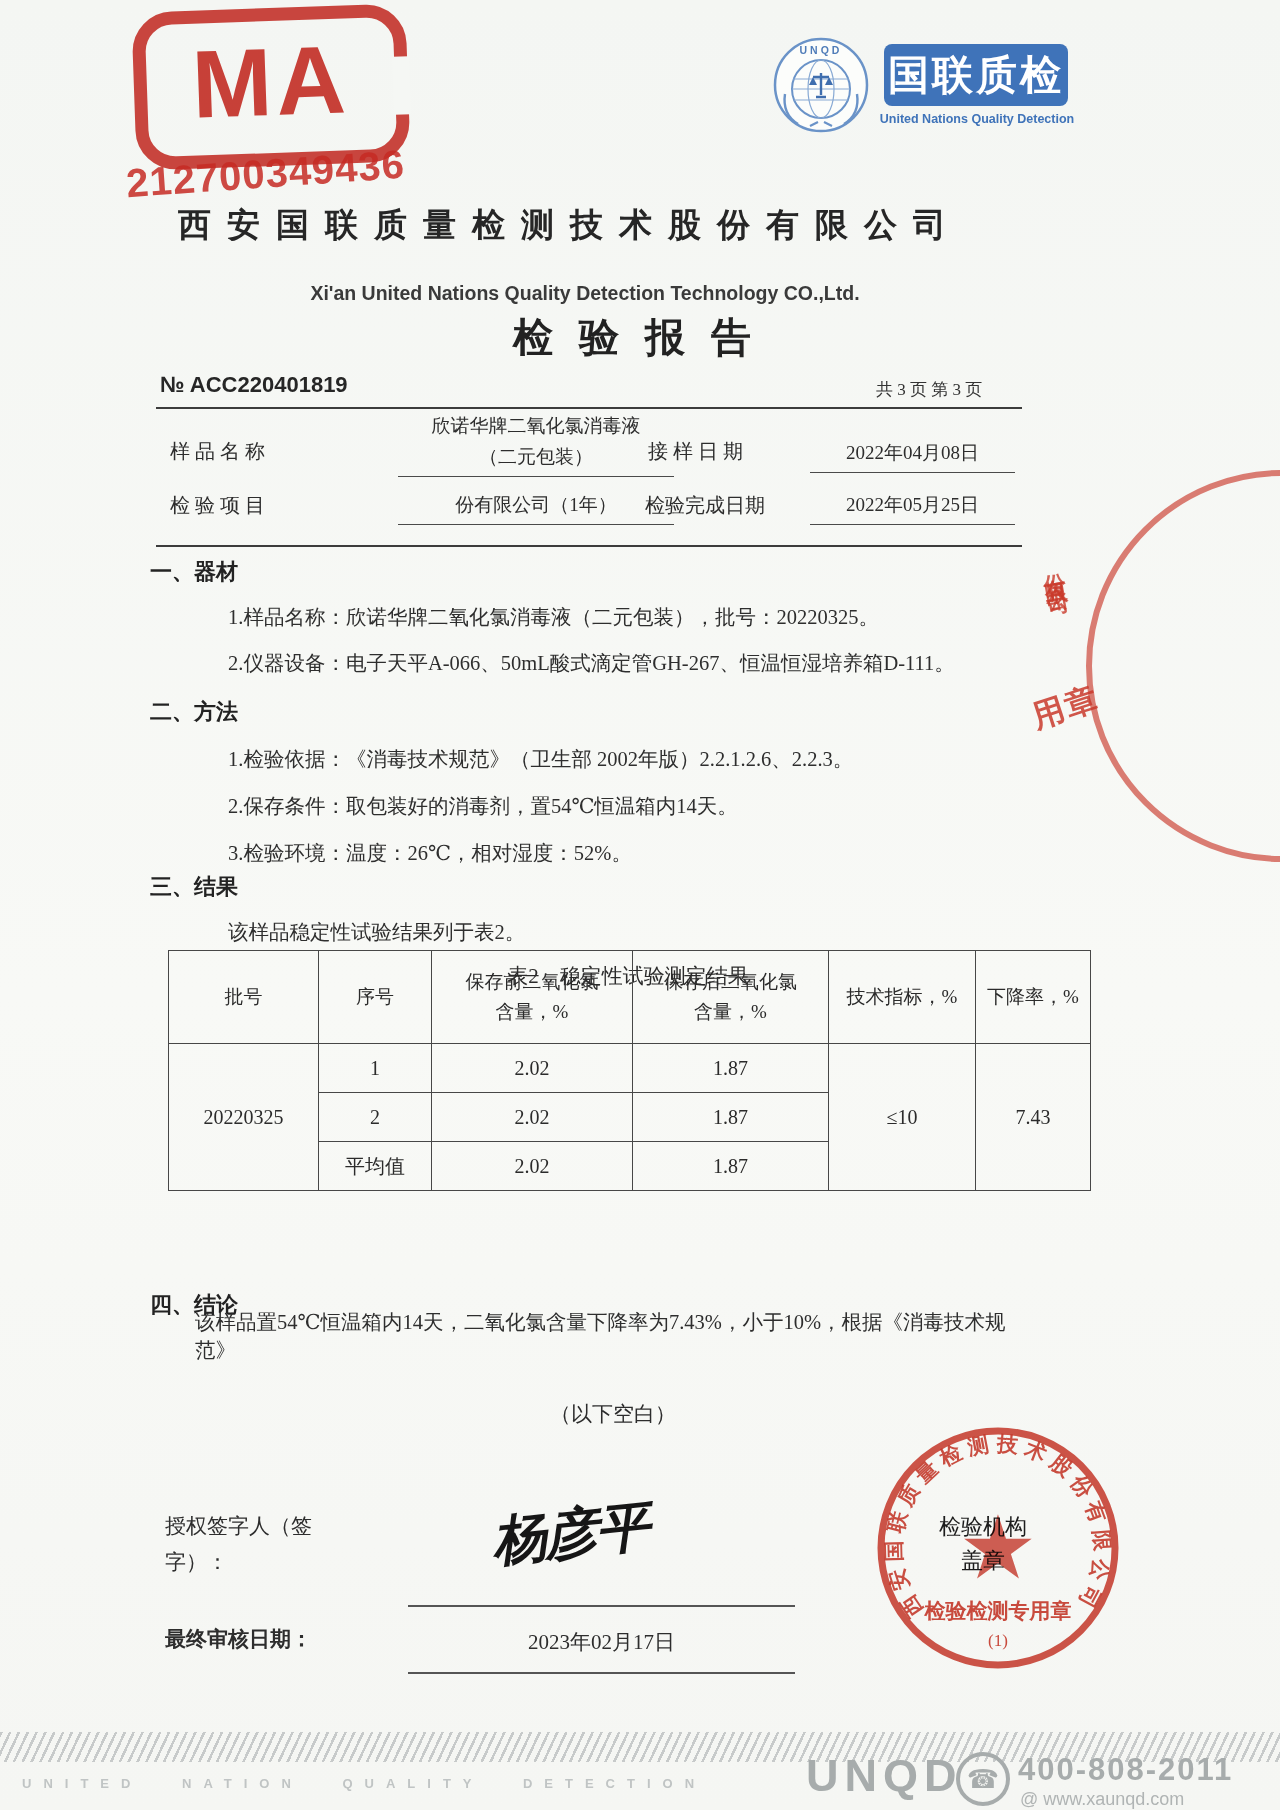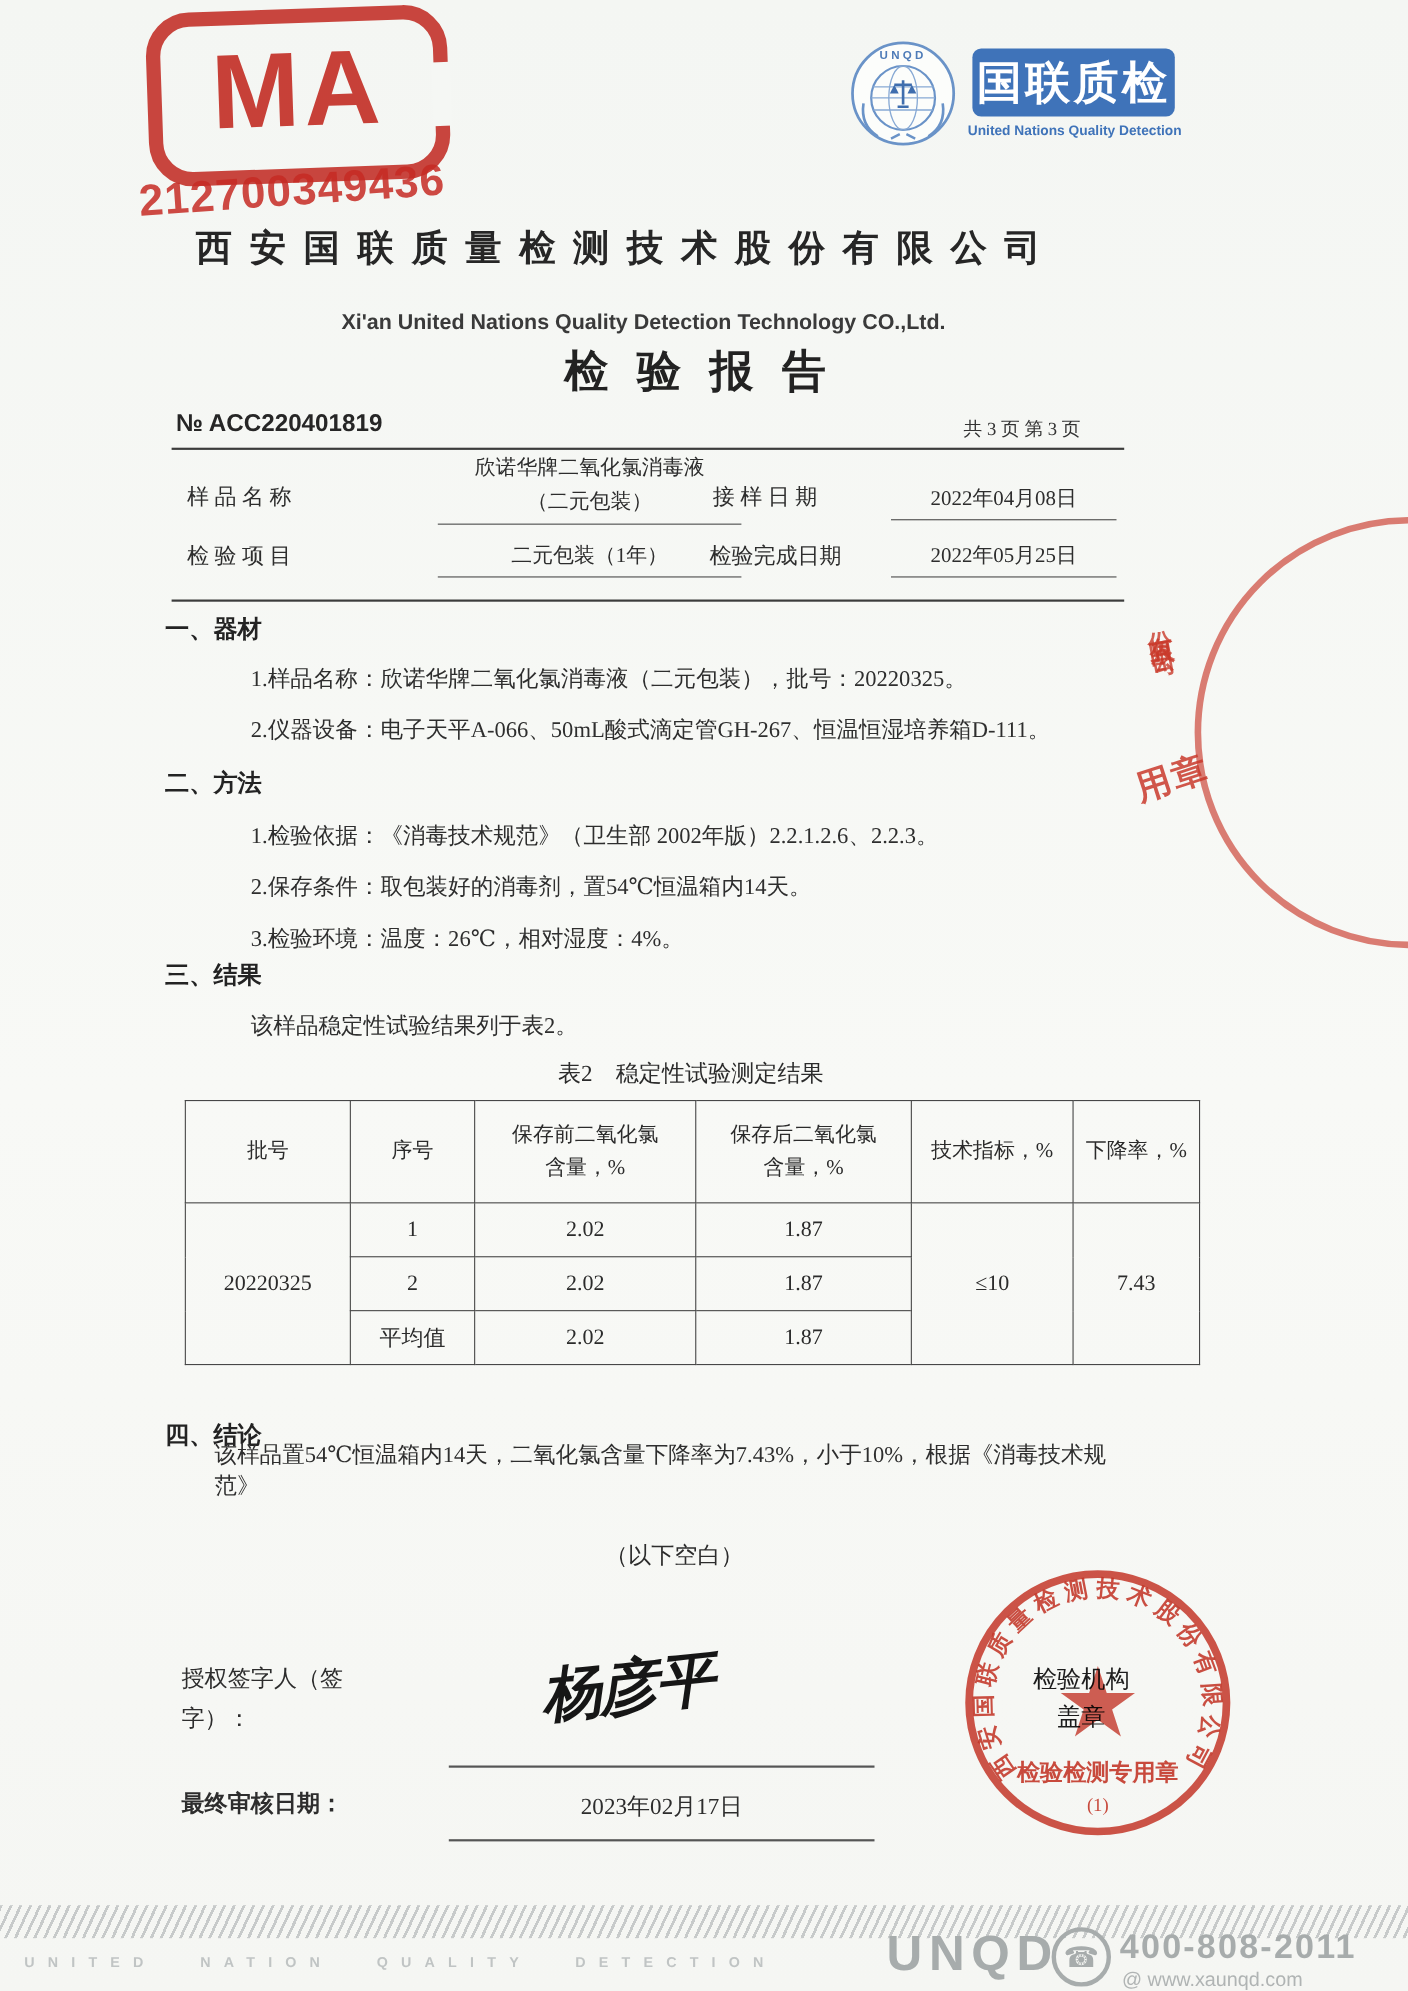--- a/index.html
+++ b/index.html
@@ -48,21 +48,21 @@
   .v-item{left:398px;top:492px;width:276px;padding-bottom:6px;}
   .l-finish{left:645px;top:492px;}
   .v-finish{left:810px;top:492px;width:205px;padding-bottom:6px;}
 
   
   .stitle{left:150px;font-size:22px;font-weight:bold;color:#232323;}
   .sline{left:228px;font-size:20.5px;color:#2e2e2e;}
   .caption{left:0;top:962px;width:1256px;text-align:center;font-size:21px;color:#2b2b2b;}
 
   
-  .rtable{position:absolute;left:168px;top:1000px;width:922px;border-collapse:collapse;
+  .rtable{position:absolute;left:168px;top:950px;width:922px;border-collapse:collapse;
           table-layout:fixed;font-size:20px;color:#2b2b2b;}
   .rtable td{border:1.5px solid #474747;text-align:center;vertical-align:middle;padding:0;}
   .rtable tr.th td{height:92px;font-size:19px;line-height:30px;}
   .rtable tr.tr-data td{height:48px;}
 
   
   .c1{left:195px;top:1308px;width:840px;font-size:20.5px;color:#2e2e2e;}
   .c2{left:150px;top:1354px;width:840px;font-size:20.5px;color:#2e2e2e;}
   .blank-note{left:0;top:1400px;width:1156px;text-align:center;font-size:21px;color:#2c2c2c;padding-left:35px;}
 
@@ -133,33 +133,33 @@
   <div class="abs rule rule1"></div>
 
   <div class="abs ival v-sample">
     <div>欣诺华牌二氧化氯消毒液</div>
     <div>（二元包装）</div>
   </div>
   <div class="abs ilabel l-sample">样 品 名 称</div>
   <div class="abs ilabel l-receive">接 样 日 期</div>
   <div class="abs ival v-receive">2022年04月08日</div>
   <div class="abs ilabel l-item">检 验 项 目</div>
-  <div class="abs ival v-item">二元包装（1年）</div>
+  <div class="abs ival v-item">份有限公司（1年）</div>
   <div class="abs ilabel l-finish">检验完成日期</div>
   <div class="abs ival v-finish">2022年05月25日</div>
   <div class="abs rule rule2"></div>
 
   <div class="abs stitle" style="top:557px;">一、器材</div>
   <div class="abs sline" style="top:603px;">1.样品名称：欣诺华牌二氧化氯消毒液（二元包装），批号：20220325。</div>
   <div class="abs sline" style="top:649px;">2.仪器设备：电子天平A-066、50mL酸式滴定管GH-267、恒温恒湿培养箱D-111。</div>
 
   <div class="abs stitle" style="top:697px;">二、方法</div>
   <div class="abs sline" style="top:745px;">1.检验依据：《消毒技术规范》（卫生部 2002年版）2.2.1.2.6、2.2.3。</div>
   <div class="abs sline" style="top:792px;">2.保存条件：取包装好的消毒剂，置54℃恒温箱内14天。</div>
-  <div class="abs sline" style="top:839px;">3.检验环境：温度：26℃，相对湿度：4%。</div>
+  <div class="abs sline" style="top:839px;">3.检验环境：温度：26℃，相对湿度：52%。</div>
 
   <div class="abs stitle" style="top:872px;">三、结果</div>
   <div class="abs sline" style="top:918px;">该样品稳定性试验结果列于表2。</div>
   <div class="abs caption">表2　稳定性试验测定结果</div>
 
   <table class="rtable">
     <colgroup>
       <col style="width:150px">
         <col style="width:113px">
         <col style="width:201px">

